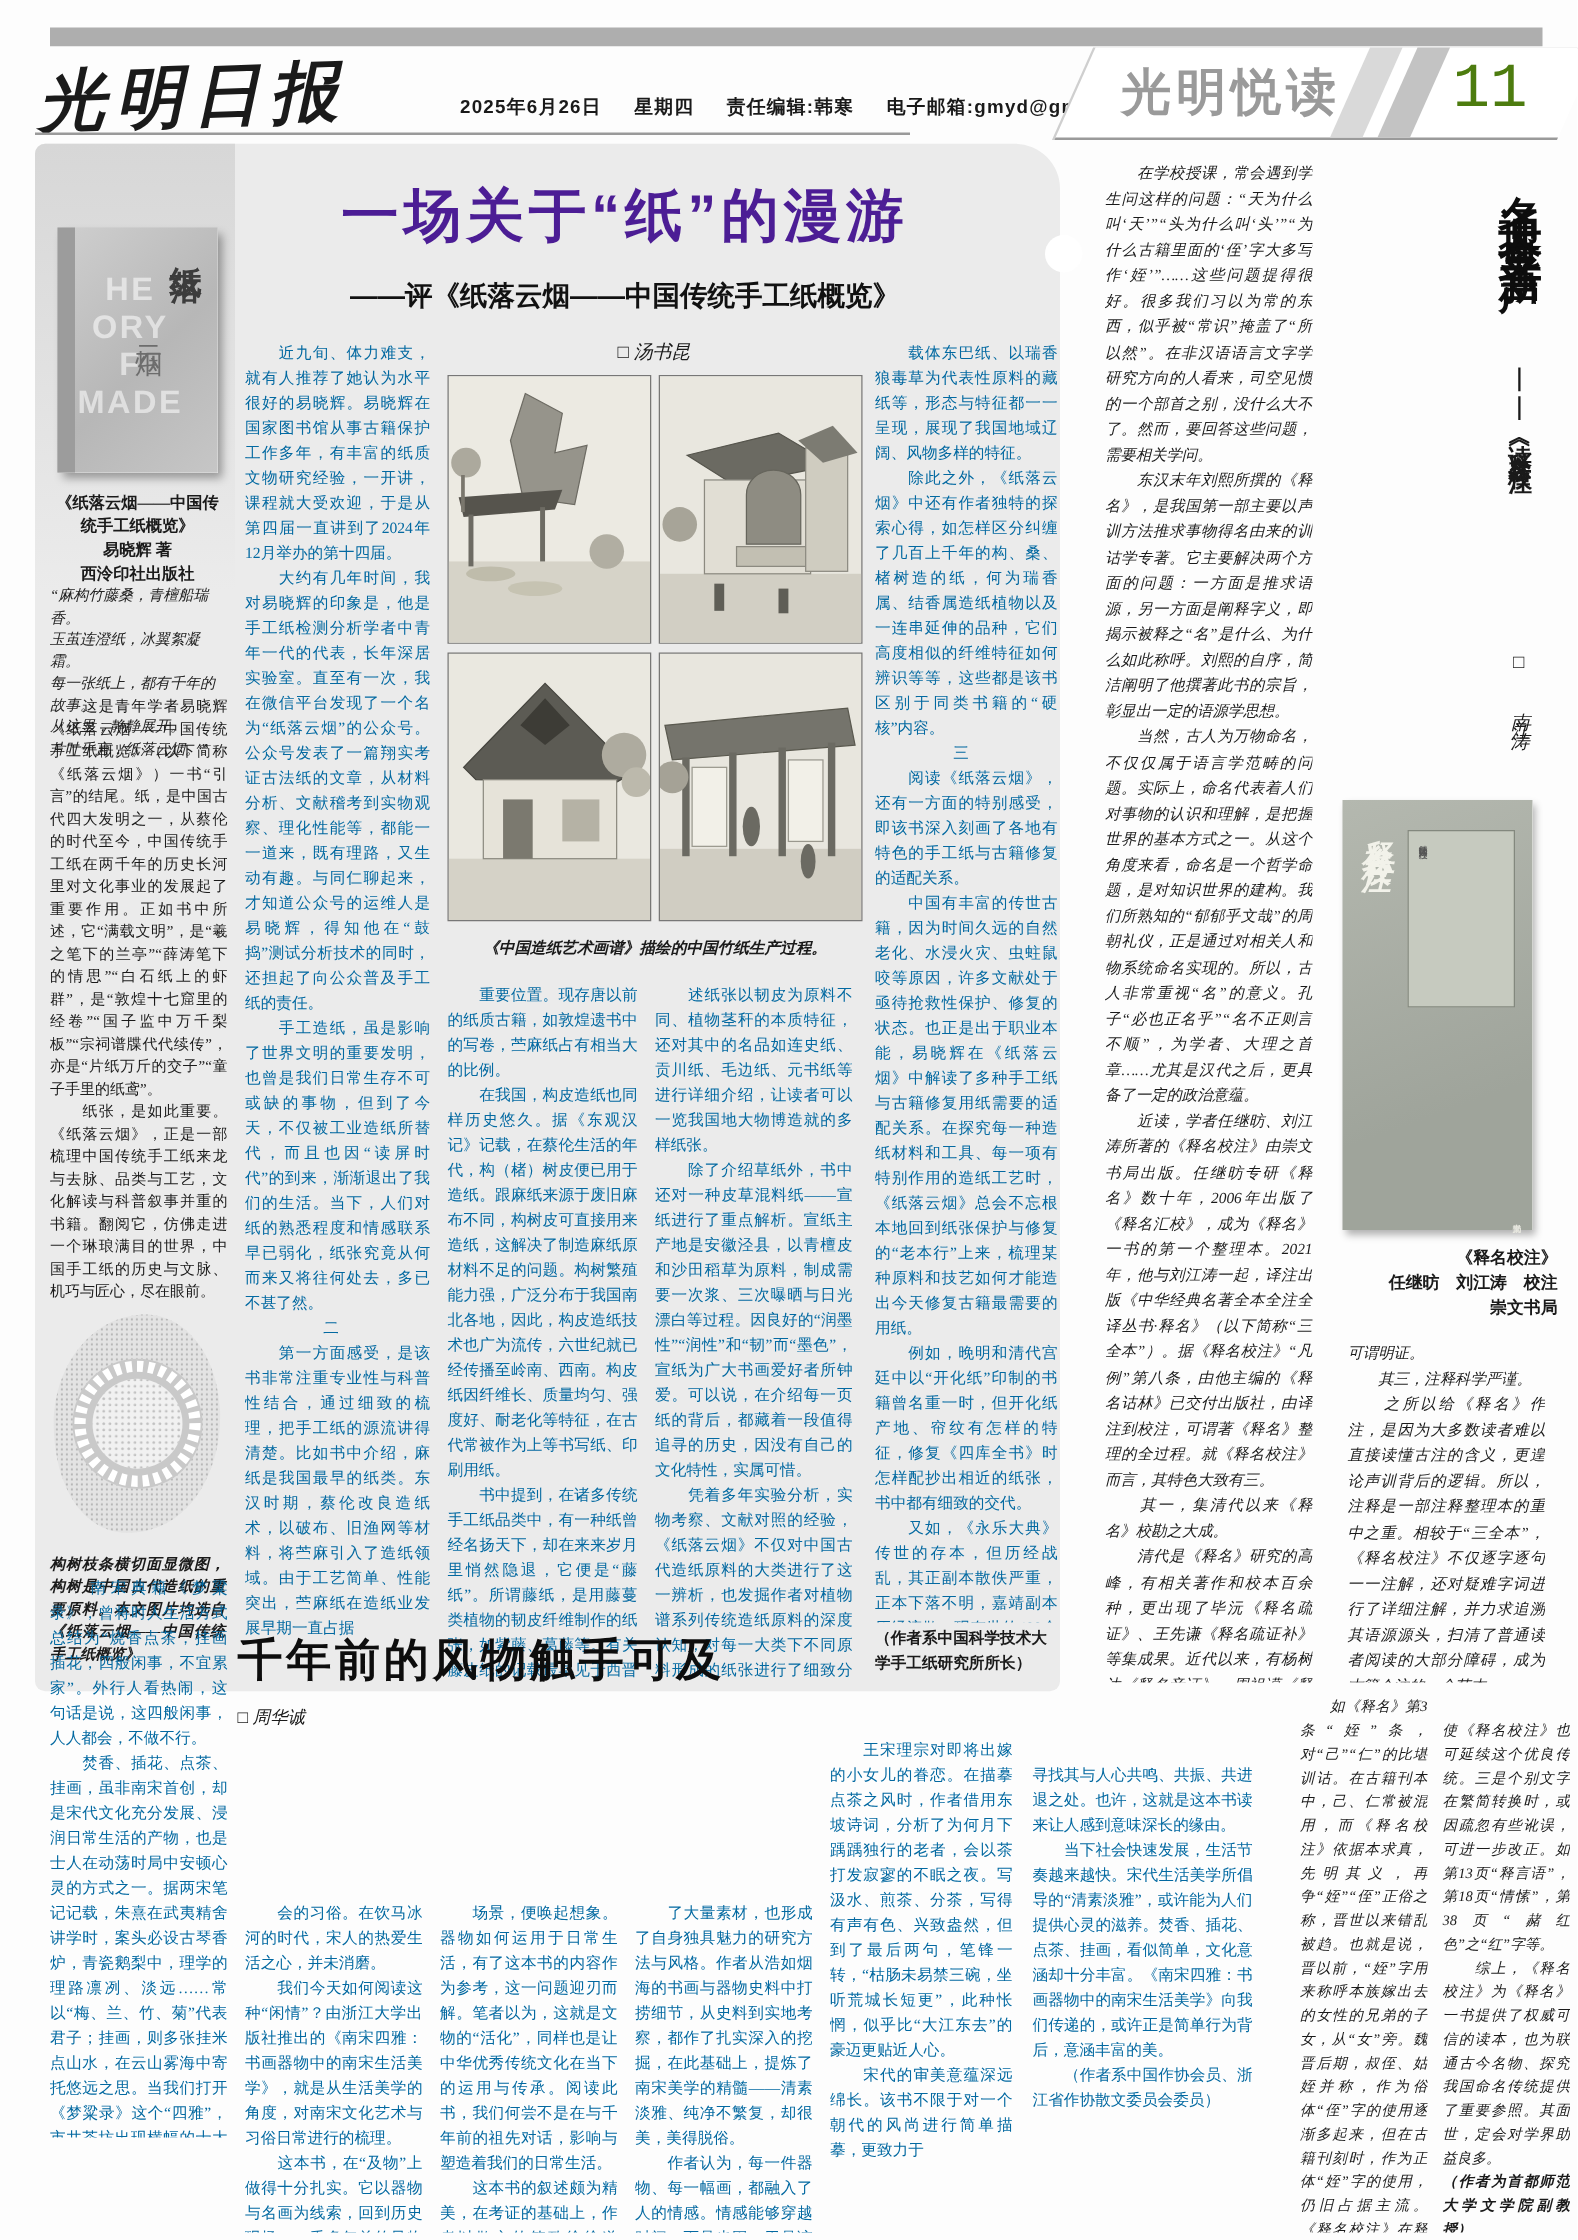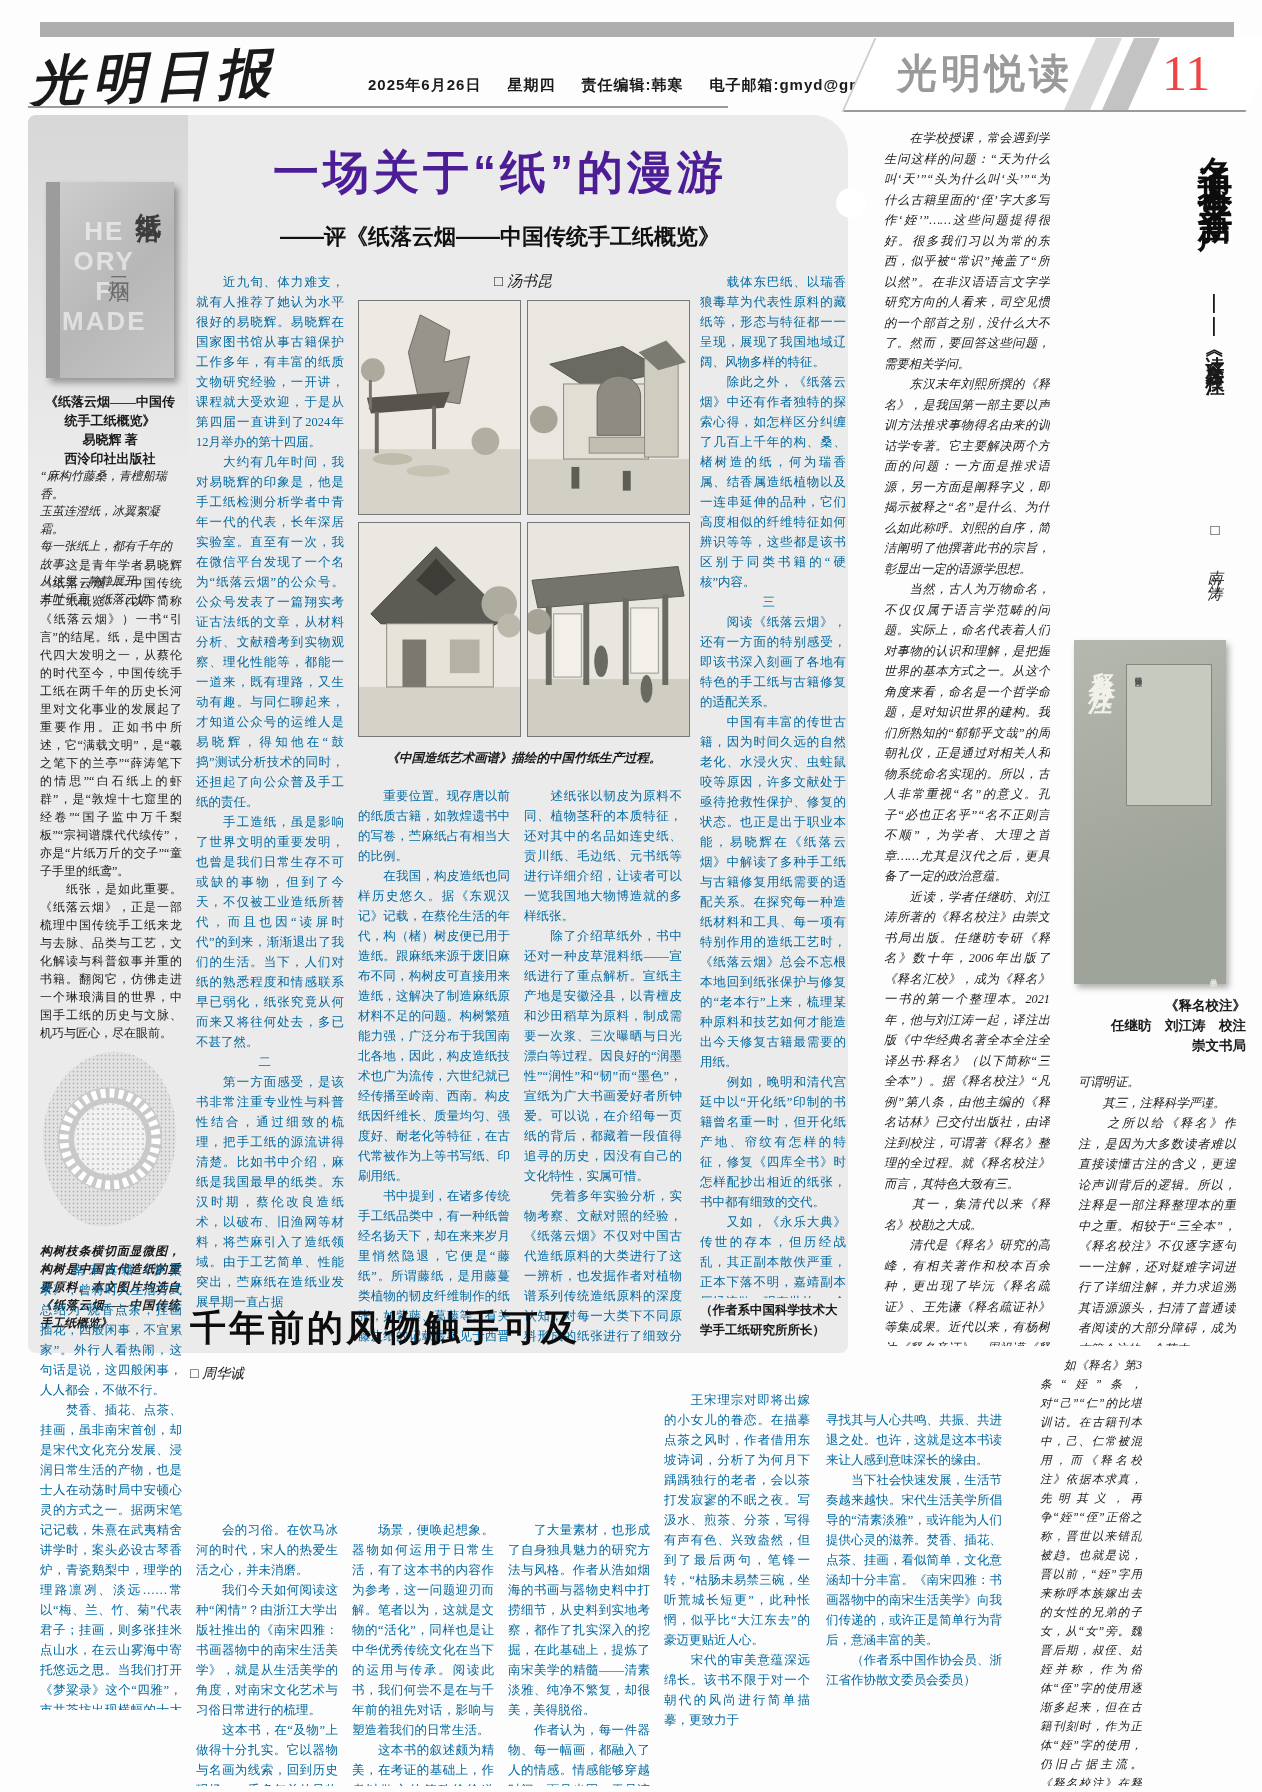--- a/index.html
+++ b/index.html
@@ -19,21 +19,21 @@
   .dateline{left:368px;top:76px;font-size:15px;font-weight:bold;letter-spacing:1px;}
   .dateline span{margin-right:26px;}
   .mastrule{left:28px;top:106px;width:700px;height:2px;background:#9a9a9a;}
   .banner{left:700px;top:30px;width:562px;height:90px;}
   .banner-shape{position:absolute;left:160px;top:8px;width:402px;height:72px;background:#fff;
         border-bottom:2px solid #9a9a9a;transform:skewX(-24deg);box-shadow:-2px 0 0 #cfcfcf;}
   .banner-stripe1{position:absolute;left:380px;top:8px;width:26px;height:72px;background:#d9d9d9;transform:skewX(-24deg);}
   .banner-stripe2{position:absolute;left:418px;top:8px;width:26px;height:72px;background:#c3c3c3;transform:skewX(-24deg);}
   .banner-title{position:absolute;left:170px;top:16px;width:230px;text-align:center;font-size:40px;
         font-weight:bold;color:#9a9a9a;letter-spacing:4px;}
-  .banner-page{position:absolute;left:462px;top:14px;font-size:50px;color:#ef4444;font-family:Liberation Serif, serif;}
+  .banner-page{position:absolute;left:462px;top:14px;font-size:50px;color:#4d7c0f;font-family:Liberation Mono, monospace;}
 
   
   .panel{left:28px;top:115px;width:820px;height:1238px;background:#ebebeb;border-radius:8px 36px 8px 8px;}
   .panel-notch{left:836px;top:188px;width:30px;height:30px;background:#fff;border-radius:50%;}
 
   .main-title{left:150px;top:142px;width:700px;text-align:center;font-size:46px;font-weight:900;
         letter-spacing:4px;color:#4c1d95;}
   .main-sub{left:150px;top:222px;width:700px;text-align:center;font-size:22px;font-weight:bold;color:#111;}
   .main-byline{left:358px;top:272px;width:330px;text-align:center;font-size:15px;}
 
@@ -269,20 +269,25 @@
     <div class="pub">崇文书局</div>
   </div>
   <div class="abs sb-bookcap prelines">《释名校注》
 任继昉　刘江涛　校注
 崇文书局</div>
 
   <div class="abs sb-col2 kai just prelines clip">可谓明证。
 　　其三，注释科学严谨。
 　　之所以给《释名》作注，是因为大多数读者难以直接读懂古注的含义，更遑论声训背后的逻辑。所以，注释是一部注释整理本的重中之重。相较于“三全本”，《释名校注》不仅逐字逐句一一注解，还对疑难字词进行了详细注解，并力求追溯其语源源头，扫清了普通读者阅读的大部分障碍，成为古籍今注的一个范本。</div>
   <div class="abs sb-col3 kai just prelines clip">　　如《释名》第3条“姪”条，对“己”“仁”的比堪训诂。在古籍刊本中，己、仁常被混用，而《释名校注》依据本求真，先明其义，再争“姪”“侄”正俗之称，晋世以来错乱被趋。也就是说，晋以前，“姪”字用来称呼本族嫁出去的女性的兄弟的子女，从“女”旁。魏晋后期，叔侄、姑姪并称，作为俗体“侄”字的使用逐渐多起来，但在古籍刊刻时，作为正体“姪”字的使用，仍旧占据主流。《释名校注》在释例的选择上，秉持其“凡例”所言，通过溯源出处，“侧重以《释名》为节点验证该词的历史，以反映汉语词汇的发展过程”。“姪”与“侄”之辨，</div>
+  <div class="abs sb-col4 kai just prelines clip">
+    <span>使《释名校注》也可延续这个优良传统。三是个别文字在繁简转换时，或因疏忽有些讹误，可进一步改正。如第13页“释言语”，第18页“情愫”，第38页“赭红色”之“红”字等。
+　　综上，《释名校注》为《释名》一书提供了权威可信的读本，也为联通古今名物、探究我国命名传统提供了重要参照。其面世，定会对学界助益良多。</span>
+    <span style="font-weight:bold;display:block;">（作者为首都师范大学文学院副教授）</span>
+  </div>
 
   <div class="abs b-col1 body-col just prelines clip">　　南宋典籍《梦粱录》，曾将时人生活方式总结为“烧香点茶，挂画插花，四般闲事，不宜累家”。外行人看热闹，这句话是说，这四般闲事，人人都会，不做不行。
 　　焚香、插花、点茶、挂画，虽非南宋首创，却是宋代文化充分发展、浸润日常生活的产物，也是士人在动荡时局中安顿心灵的方式之一。据两宋笔记记载，朱熹在武夷精舍讲学时，案头必设古琴香炉，青瓷鹅梨中，理学的理路凛冽、淡远……常以“梅、兰、竹、菊”代表君子；挂画，则多张挂米点山水，在云山雾海中寄托悠远之思。当我们打开《梦粱录》这个“四雅”，市井茶坊出现横幅的士大夫的“分茶”游戏，延续讲究烧出纹饰繁复的香炉，龙泉窑开发出适合书房使用的瓶盏花器。这一整套讲究美学的生活方式，在文人士大夫之间兴起，逐渐从书斋走向市井。当我们看到李嵩的《货郎图》，便知“四雅”不只是少部分人的风雅，而且是整整一</div>
 
   <div class="abs b-titleblock">
     <div class="b-title hei">千年前的风物触手可及</div>
     <div class="b-byline kai">□ 周华诚</div>
   </div>
 
   <div class="abs b-col2 body-col just prelines clip">　　会的习俗。在饮马冰河的时代，宋人的热爱生活之心，并未消磨。

